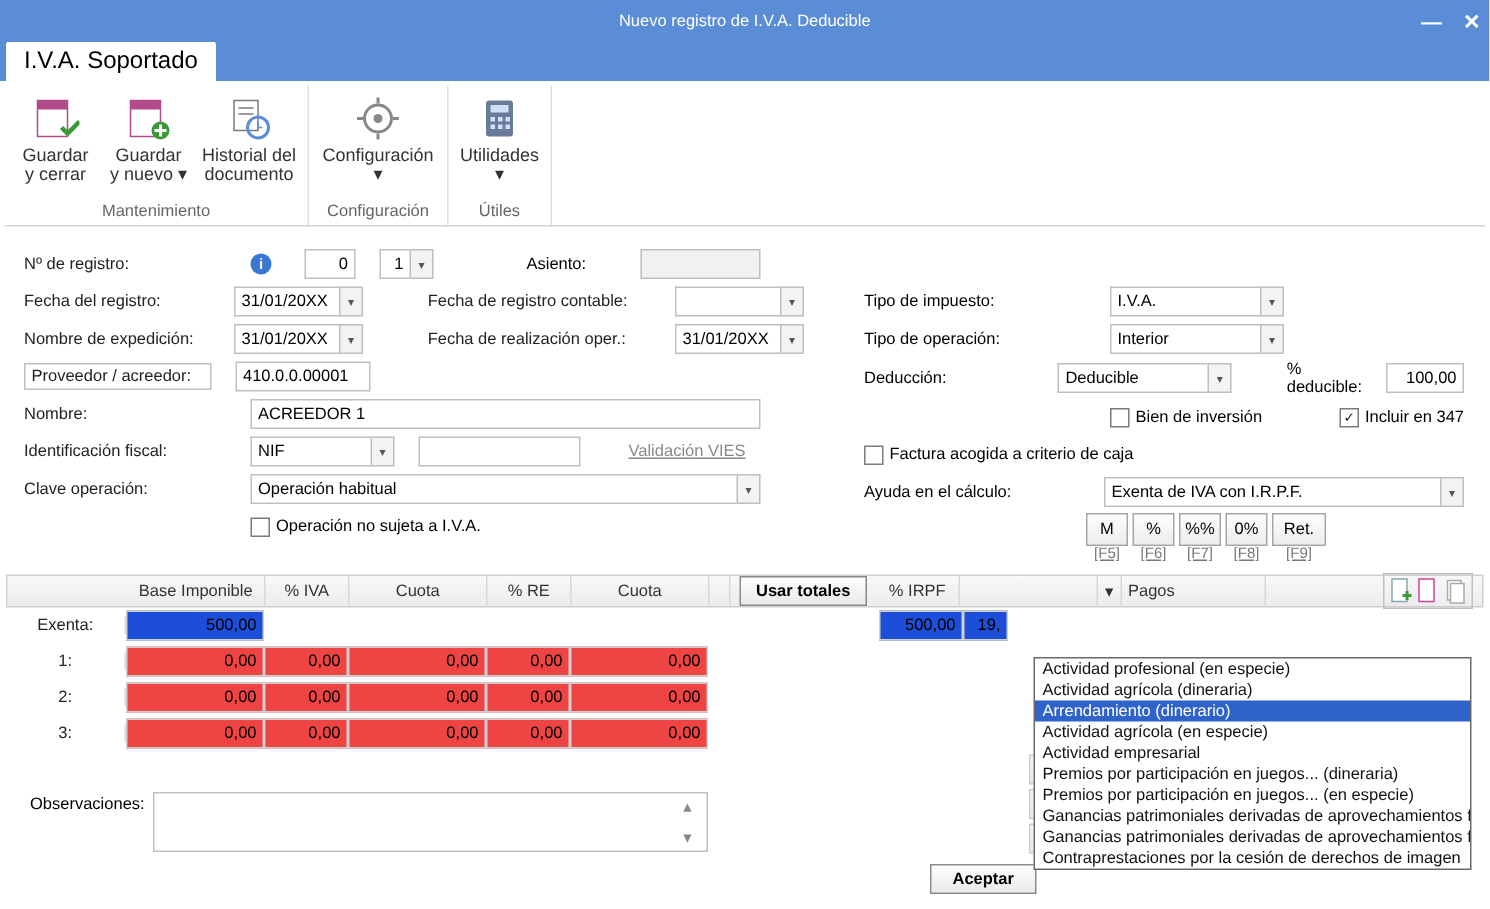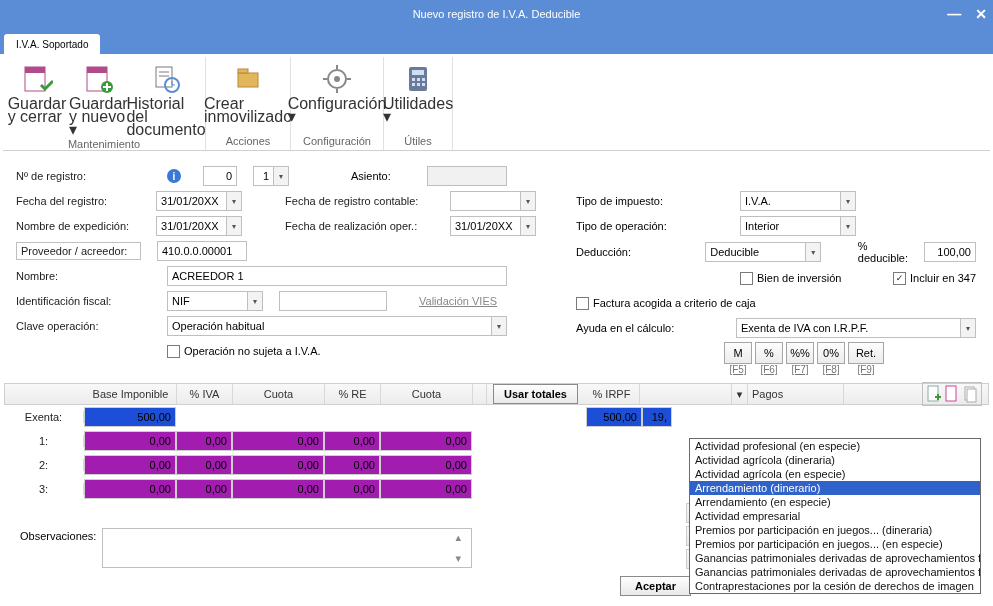--- a/index.html
+++ b/index.html
@@ -1,46 +1,46 @@
 <!DOCTYPE html>
 <html><head>
 <meta charset="utf-8">
 <style>
 * { box-sizing: border-box; font-family: "Segoe UI", Tahoma, sans-serif; font-size: 11px; }
 body { margin: 0; padding: 0; background: #fff; width: 993px; height: 606px; overflow: hidden; }
 .titlebar { background: #5b8dd6; height: 28px; display: flex; align-items: center; justify-content: center; position: relative; color: #fff; font-size: 12px; }
 .titlebar .win-controls { position: absolute; right: 6px; top: 0; display: flex; gap: 14px; height: 28px; align-items: center; }
 .titlebar .win-controls span { color: #fff; font-size: 14px; cursor: default; }
 .tabstrip { background: #5b8dd6; height: 26px; display: flex; align-items: flex-end; padding-left: 4px; }
-.tabstrip .tab { background: #fff; padding: 5px 12px 4px 12px; border-top-left-radius: 3px; border-top-right-radius: 3px; font-size: 10px; }
+.tabstrip .tab { background: #fff; padding: 5px 12px 4px 12px; border-top-left-radius: 3px; border-top-right-radius: 3px; font-size: 16px; }
 .ribbon { margin: 3px 3px 0 3px; background: #fff; display: flex; height: 94px; border-bottom: 1px solid #d0d0d0; }
 .rgroup { display: flex; flex-direction: column; border-right: 1px solid #e0e0e0; padding: 2px 4px 0 4px; }
 .rgroup .items { flex: 1; display: flex; align-items: flex-start; justify-content: center; gap: 2px; }
 .rgroup .glabel { text-align: center; color: #666; font-size: 11px; padding: 2px 0 3px 0; }
 .rbtn { display: flex; flex-direction: column; align-items: center; width: 60px; padding-top: 4px; cursor: default; }
 .rbtn svg, .rbtn .ico { height: 32px; }
-.rbtn .txt { line-height: 13px; margin-top: 2px; font-size: 16px; color: #333; }
+.rbtn .txt { text-align: center; line-height: 13px; margin-top: 2px; font-size: 12px; color: #333; }
 .form { padding: 14px 12px 0 16px; display: flex; gap: 40px; }
 .col { display: flex; flex-direction: column; gap: 3px; }
 .row { display: flex; align-items: center; min-height: 22px; gap: 16px; }
 .lbl { width: 135px; color: #222; font-size: 11px; }
 .lbl2 { width: 162px; color: #222; font-size: 11px; }
 input[type=text], .txtbox, select { height: 20px; border: 1px solid #bfbfbf; padding: 0 4px; font-size: 11px; background: #fff; }
 .combo { display: inline-flex; }
 .combo input { border-right: none; }
 .cbtn { width: 16px; height: 20px; border: 1px solid #bfbfbf; background: #f3f3f3; display: flex; align-items: center; justify-content: center; font-size: 8px; color: #555; cursor: default; }
 .chk { display: flex; align-items: center; gap: 4px; }
 .chkbox { width: 13px; height: 13px; border: 1px solid #7a7a7a; display: inline-flex; align-items: center; justify-content: center; background: #fff; font-size: 9px; color: #222; }
 .link { color: #888; text-decoration: underline; cursor: default; }
 .grid { margin: 8px 4px 0 4px; }
 .grhead { display: flex; background: linear-gradient(#f8f8f8,#ececec); border: 1px solid #cfcfcf; height: 22px; }
 .grhead > div, .grrow > div { border-right: 1px solid #d8d8d8; display: flex; align-items: center; justify-content: center; padding: 0 4px; font-size: 11px; }
 .grhead > div { color: #333; }
 .grrow { display: flex; height: 24px; align-items: center; }
-.grrow .cell { height: 20px; border: 1px solid #cfcfcf; background: #a21caf; text-align: right; justify-content: flex-end; }
+.grrow .cell { height: 20px; border: 1px solid #cfcfcf; background: #ef4444; text-align: right; justify-content: flex-end; }
 .grrow .cellw { background: #1d4ed8; }
 .rowlabel { width: 80px; text-align: right; padding-right: 6px; color: #222; }
 .btn { border: 1px solid #8a8a8a; background: linear-gradient(#fefefe,#e9e9e9); padding: 3px 14px; font-size: 11px; cursor: default; font-weight: bold; }
 .smallbtn { border: 1px solid #a5a5a5; background: linear-gradient(#fdfdfd,#ececec); width: 28px; height: 22px; font-size: 11px; display: inline-flex; align-items: center; justify-content: center; cursor: default; }
 .under { color: #777; font-size: 10px; text-decoration: underline; text-align: center; }
 .dropdown { position: absolute; left: 689px; top: 438px; width: 292px; border: 1px solid #6a6a6a; background: #fff; z-index: 50; }
 .dropdown .opt { padding: 1px 5px; font-size: 11px; color: #111; white-space: nowrap; overflow: hidden; cursor: default; }
 .dropdown .opt.sel { background: #2f63c9; color: #fff; }
 .docicons { display: flex; gap: 2px; border: 1px solid #c0c0c0; padding: 2px 3px; }
 .docicons svg { width: 16px; height: 18px; }
@@ -92,33 +92,20 @@
             <circle cx="22" cy="22" r="7" fill="none" stroke="#5b8dd6" stroke-width="2"></circle>
             <path d="M22 18 v4 h3" stroke="#5b8dd6" fill="none"></path>
           </svg>
         <div class="txt" style="white-space:pre-line">Historial del
 documento</div>
       </div>
     </div>
     <div class="glabel">Mantenimiento</div>
   </div>
 
-  <div class="rgroup">
-    <div class="items">
-      <div class="rbtn" style="width:76px;">
-        <svg class="ico" viewBox="0 0 32 32">
-            <rect x="6" y="10" width="20" height="14" fill="#e2b65a" stroke="#b8893a"></rect>
-            <rect x="6" y="6" width="10" height="4" fill="#e2b65a" stroke="#b8893a"></rect>
-          </svg>
-        <div class="txt" style="white-space:pre-line">Crear
-inmovilizado</div>
-      </div>
-    </div>
-    <div class="glabel">Acciones</div>
-  </div>
 
   <div class="rgroup">
     <div class="items">
       <div class="rbtn" style="width:84px;">
         <svg class="ico" viewBox="0 0 32 32">
             <circle cx="16" cy="16" r="9" fill="none" stroke="#888" stroke-width="2"></circle>
             <circle cx="16" cy="16" r="3" fill="#888"></circle>
             <g stroke="#888" stroke-width="2">
               <line x1="16" y1="2" x2="16" y2="6"></line>
               <line x1="16" y1="26" x2="16" y2="30"></line>
@@ -389,22 +376,21 @@
   </div>
 </div>
 
 <div style="position:absolute;left:620px;top:576px;">
   <button class="btn">Aceptar</button>
 </div>
 
 <div class="dropdown" id="dd">
     <div class="opt">Actividad profesional (en especie)</div>
     <div class="opt">Actividad agrícola (dineraria)</div>
+    <div class="opt sel">Arrendamiento (dinerario)</div>
     <div class="opt">Actividad agrícola (en especie)</div>
-    <div class="opt sel">Arrendamiento (dinerario)</div>
-    <div class="opt">Arrendamiento (en especie)</div>
     <div class="opt">Actividad empresarial</div>
     <div class="opt">Premios por participación en juegos... (dineraria)</div>
     <div class="opt">Premios por participación en juegos... (en especie)</div>
     <div class="opt">Ganancias patrimoniales derivadas de aprovechamientos f</div>
     <div class="opt">Ganancias patrimoniales derivadas de aprovechamientos f</div>
     <div class="opt">Contraprestaciones por la cesión de derechos de imagen</div>
   </div>
 
 </body></html>

